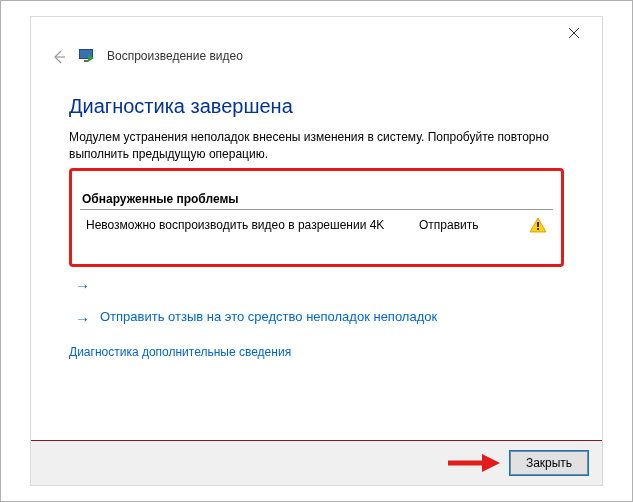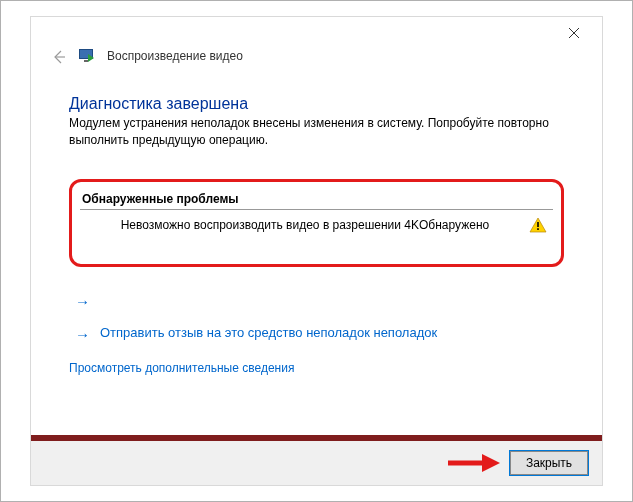--- a/index.html
+++ b/index.html
@@ -79,49 +79,48 @@
     font-size: 12px;
     color: #333;
   }
   .content {
     padding: 18px 38px 10px 38px;
     flex: 1;
     overflow: hidden;
   }
   .diag-title {
     color: #003399;
-    font-size: 16px;
-    margin-bottom: 2px;
+    font-size: 20px;
+    margin-bottom: 11px;
   }
   .diag-desc {
     color: #000;
     font-size: 12px;
     line-height: 1.45;
-    margin-bottom: 29px;
+    margin-bottom: 4px;
   }
   .problems-box {
     border: 3px solid #e31b1b;
-    border-radius: 12px;
-    padding: 7px 8px 28px 8px;
-    margin-bottom: 16px;
+    border-radius: 4px;
+    padding: 18px 8px 28px 8px;
   }
   .problems-header {
     font-weight: bold;
     font-size: 12px;
     padding: 3px 2px;
     border-bottom: 1px solid #999;
     margin-bottom: 4px;
   }
   .problem-row {
     display: flex;
     align-items: center;
     padding: 3px 6px;
     font-size: 12px;
   }
-  .problem-text { flex: 1; text-align: right; }
+  .problem-text { flex: 1; }
   .problem-status { width: 110px; }
   .warn-icon {
     width: 18px; height: 16px; position: relative;
   }
   .warn-icon svg { width:18px; height:16px; }
   .action-link {
     display: flex;
     align-items: center;
     gap: 10px;
     color: #0066cc;
@@ -133,21 +132,21 @@
     color: #0066cc;
     font-size: 15px;
   }
   .view-details {
     color: #0066cc;
     font-size: 12px;
     padding: 12px 0 4px 0;
     cursor: pointer;
   }
   .footer {
-    border-top: 6px solid #7f1d1d;
+    border-top: 1px solid #7f1d1d;
     padding: 10px 14px;
     display: flex;
     justify-content: flex-end;
     gap: 8px;
     background: #f0f0f0;
   }
   .close-btn {
     min-width: 78px;
     height: 24px;
     background: #e1e1e1;
@@ -194,41 +193,41 @@
   </div>
 
   <div class="content">
     <div class="diag-title">Диагностика завершена</div>
     <div class="diag-desc">Модулем устранения неполадок внесены изменения в систему. Попробуйте повторно выполнить предыдущую операцию.</div>
 
     <div class="problems-box">
       <div class="problems-header">Обнаруженные проблемы</div>
       <div class="problem-row">
         <div class="problem-text">Невозможно воспроизводить видео в разрешении 4K</div>
-        <div class="problem-status">Обнаружено</div>
+        <div class="problem-status">Отправить</div>
         <div class="warn-icon">
           <svg viewBox="0 0 18 16">
               <polygon points="9,1 17,15 1,15" fill="#ffd200" stroke="#b8860b" stroke-width="0.7"></polygon>
               <rect x="8.2" y="5" width="1.6" height="5" fill="#000"></rect>
               <rect x="8.2" y="11.2" width="1.6" height="1.8" fill="#000"></rect>
             </svg>
         </div>
       </div>
     </div>
 
     <div class="action-link">
       <span class="arrow-icon">→</span>
     </div>
 
     <div class="action-link">
       <span class="arrow-icon">→</span>
       <span>Отправить отзыв на это средство неполадок неполадок</span>
     </div>
 
-    <div class="view-details">Просмотреть дополнительные сведения</div>
+    <div class="view-details">Диагностика дополнительные сведения</div>
   </div>
 
   <div class="footer">
     <div class="red-arrow">
       <svg viewBox="0 0 56 22">
           <line x1="2" y1="11" x2="38" y2="11" stroke="#e31b1b" stroke-width="5"></line>
           <polygon points="36,2 54,11 36,20" fill="#e31b1b"></polygon>
         </svg>
     </div>
     <button class="close-btn">Закрыть</button>

